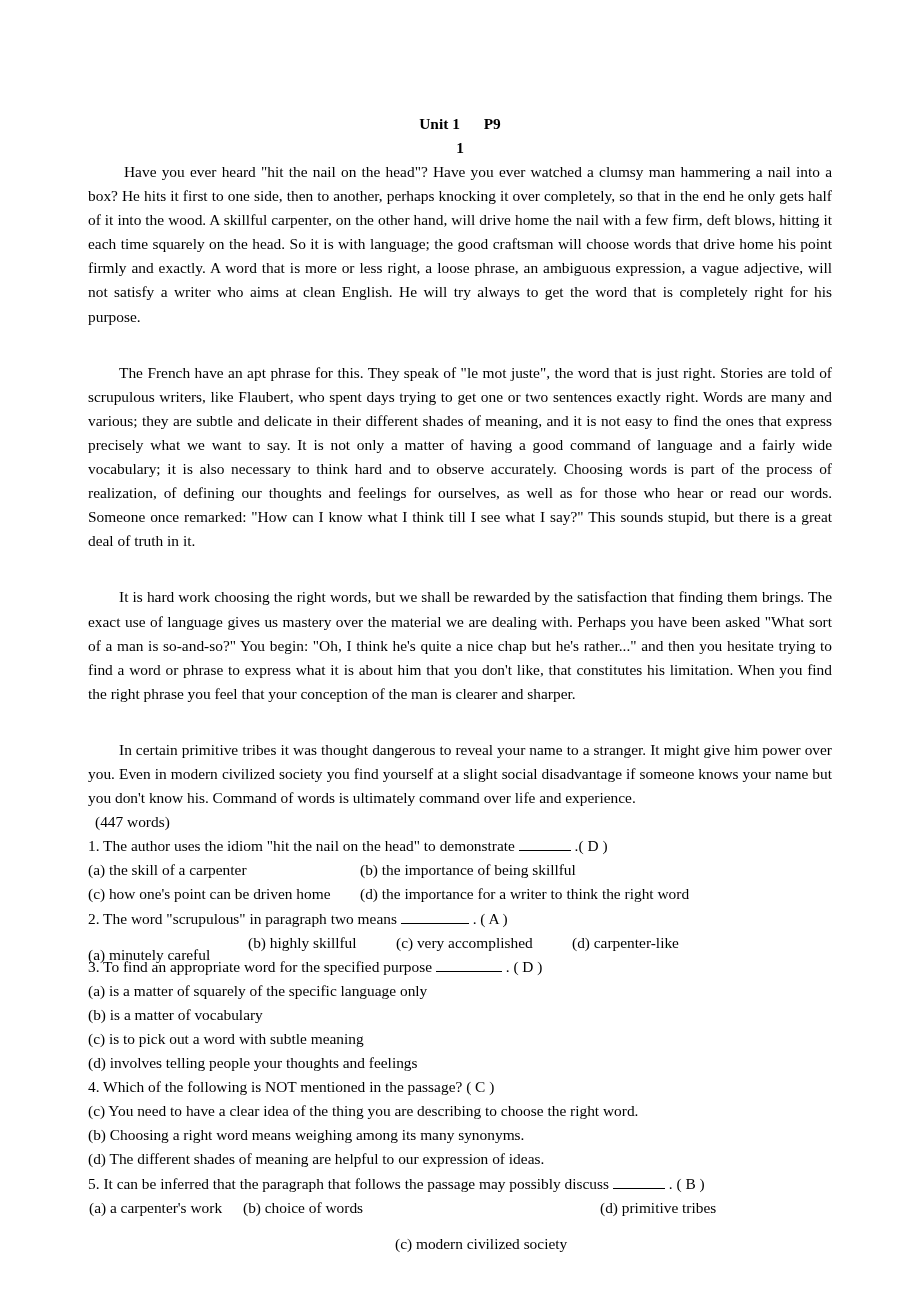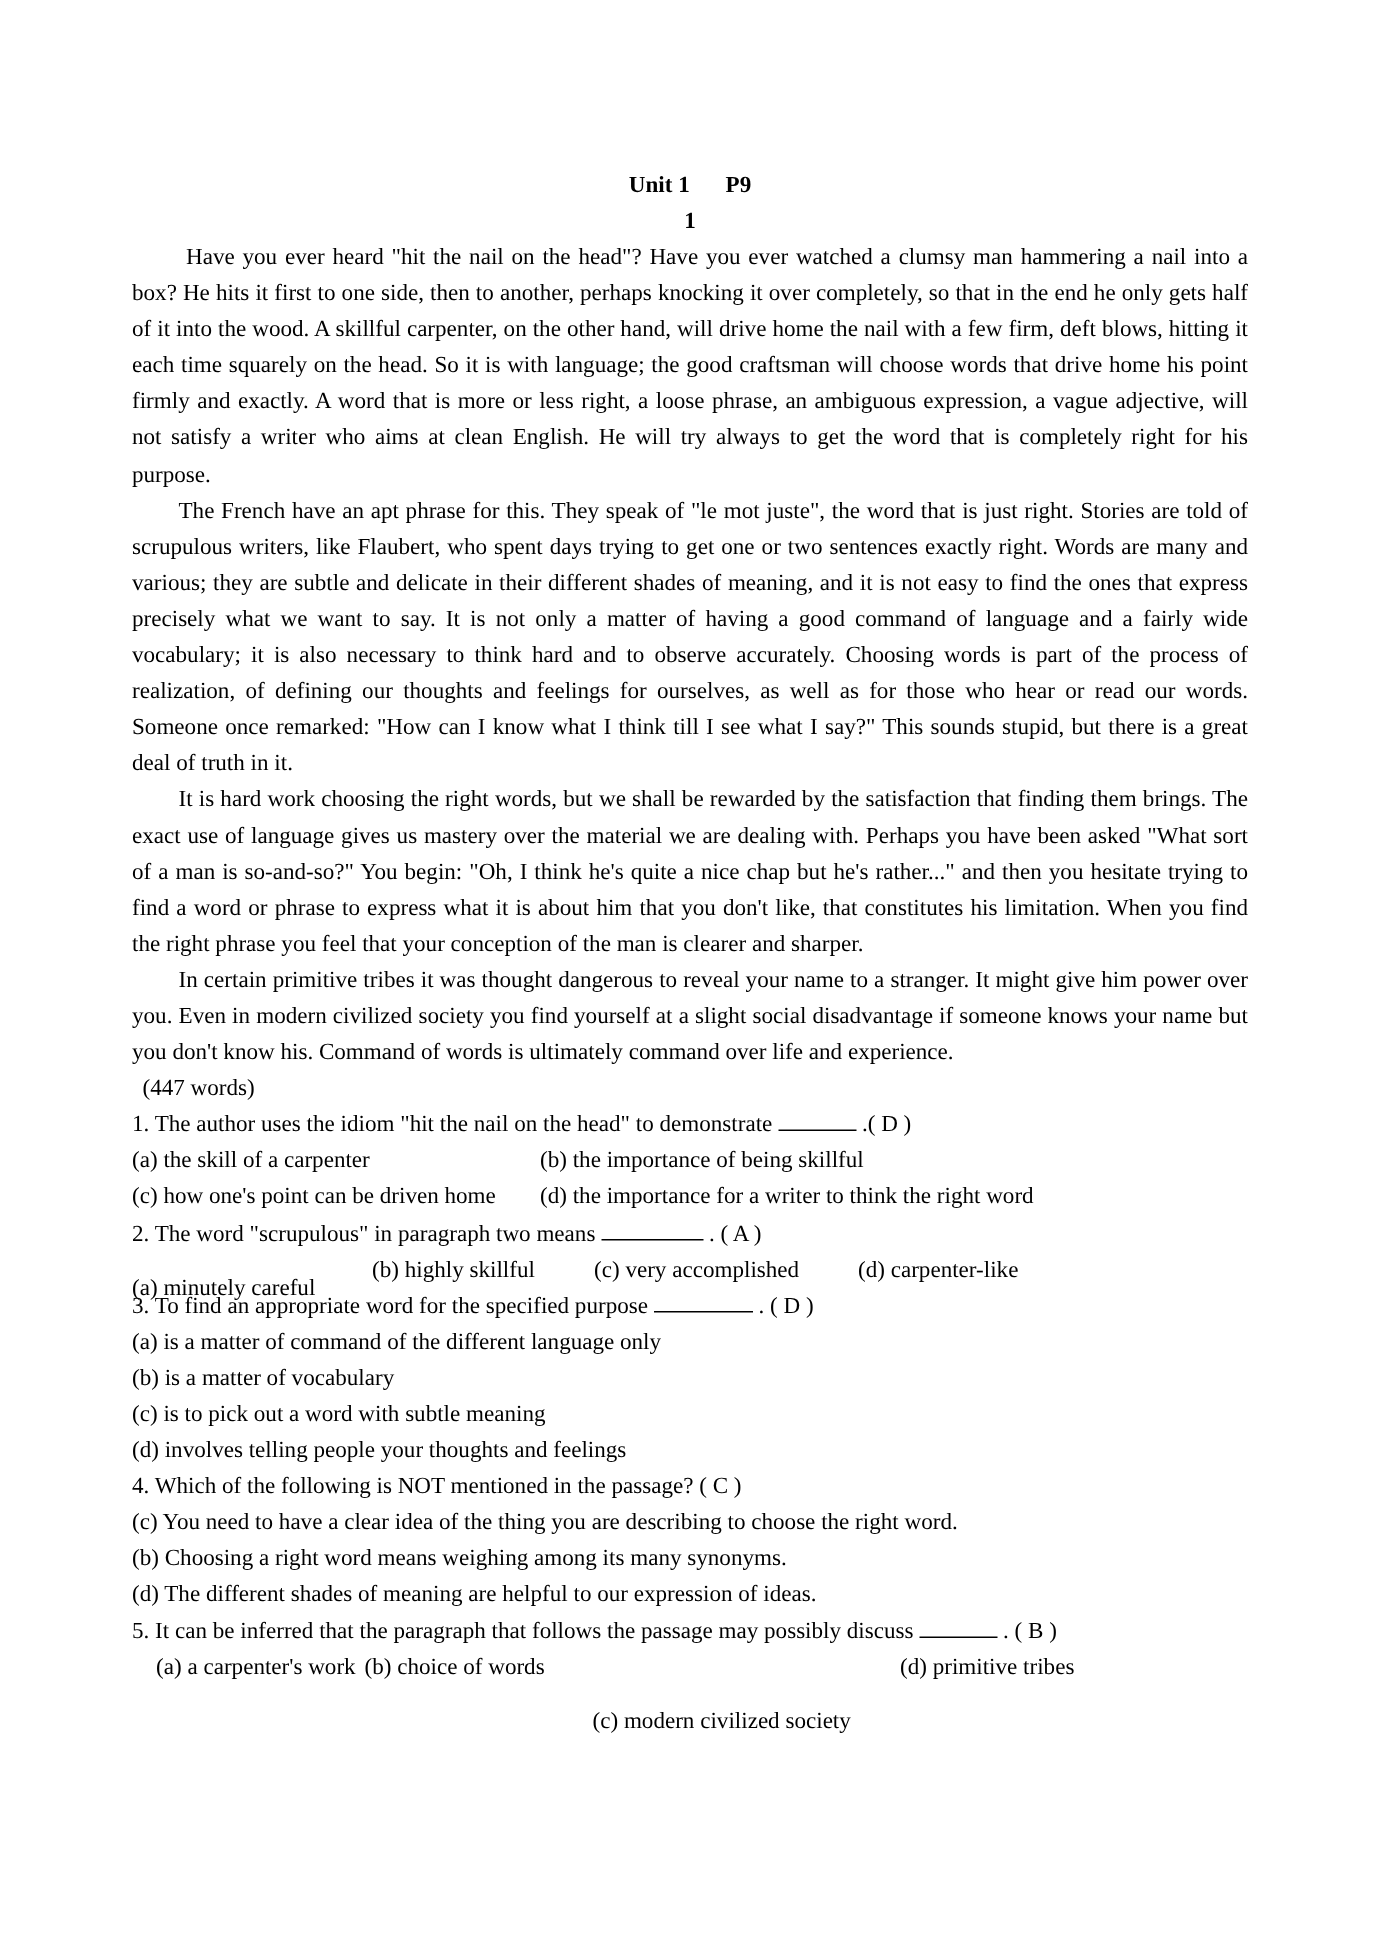--- a/index.html
+++ b/index.html
@@ -35,21 +35,21 @@
       font-weight: bold;
       height: 24px;
       line-height: 24px;
     }
     .para {
       text-align: justify;
       text-align-last: left;
       line-height: 24.1px;
       margin: 0;
     }
-    .para.indent { text-indent: 31px; }
+    .para.indent { text-indent: 31px; margin-top: 32px; }
     .para.indent-first { text-indent: 36px; }
     .wordcount {
       height: 24.1px;
       line-height: 24.1px;
       padding-left: 7px;
     }
     .q-row {
       height: 24.1px;
       line-height: 24.1px;
       white-space: nowrap;
@@ -106,35 +106,35 @@
     <span class="opt" style="left:160px;">(b) highly skillful</span>
     <span class="opt" style="left:308px;">(c) very accomplished</span>
     <span class="opt" style="left:484px;">(d) carpenter-like</span>
   </div>
 
   <div class="q-row">
     <span>3. To find an appropriate word for the specified purpose</span>
     <span class="blank" style="width:66px;"></span>
     <span>. ( D )</span>
   </div>
-  <div class="q-row">(a) is a matter of command of the different language only</div>
+  <div class="q-row">(a) is a matter of squarely of the specific language only</div>
   <div class="q-row">(b) is a matter of vocabulary</div>
   <div class="q-row">(c) is to pick out a word with subtle meaning</div>
   <div class="q-row">(d) involves telling people your thoughts and feelings</div>
 
   <div class="q-row">4. Which of the following is NOT mentioned in the passage? ( C )</div>
   <div class="q-row">(c) You need to have a clear idea of the thing you are describing to choose the right word.</div>
   <div class="q-row">(b) Choosing a right word means weighing among its many synonyms.</div>
   <div class="q-row">(d) The different shades of meaning are helpful to our expression of ideas.</div>
 
   <div class="q-row">
     <span>5. It can be inferred that the paragraph that follows the passage may possibly discuss</span>
     <span class="blank" style="width:52px;"></span>
     <span>. ( B )</span>
   </div>
   <div class="q-row">
-    <span class="opt" style="left:16px;">(a) a carpenter's work</span>
+    <span class="opt" style="left:1px;">(a) a carpenter's work</span>
     <span class="opt" style="left:155px;">(b) choice of words</span>
     <span class="opt" style="left:307px;margin-top:36px;">(c) modern civilized society</span>
     <span class="opt" style="left:512px;">(d) primitive tribes</span>
   </div>
 
 </div>
 
 </body></html>

